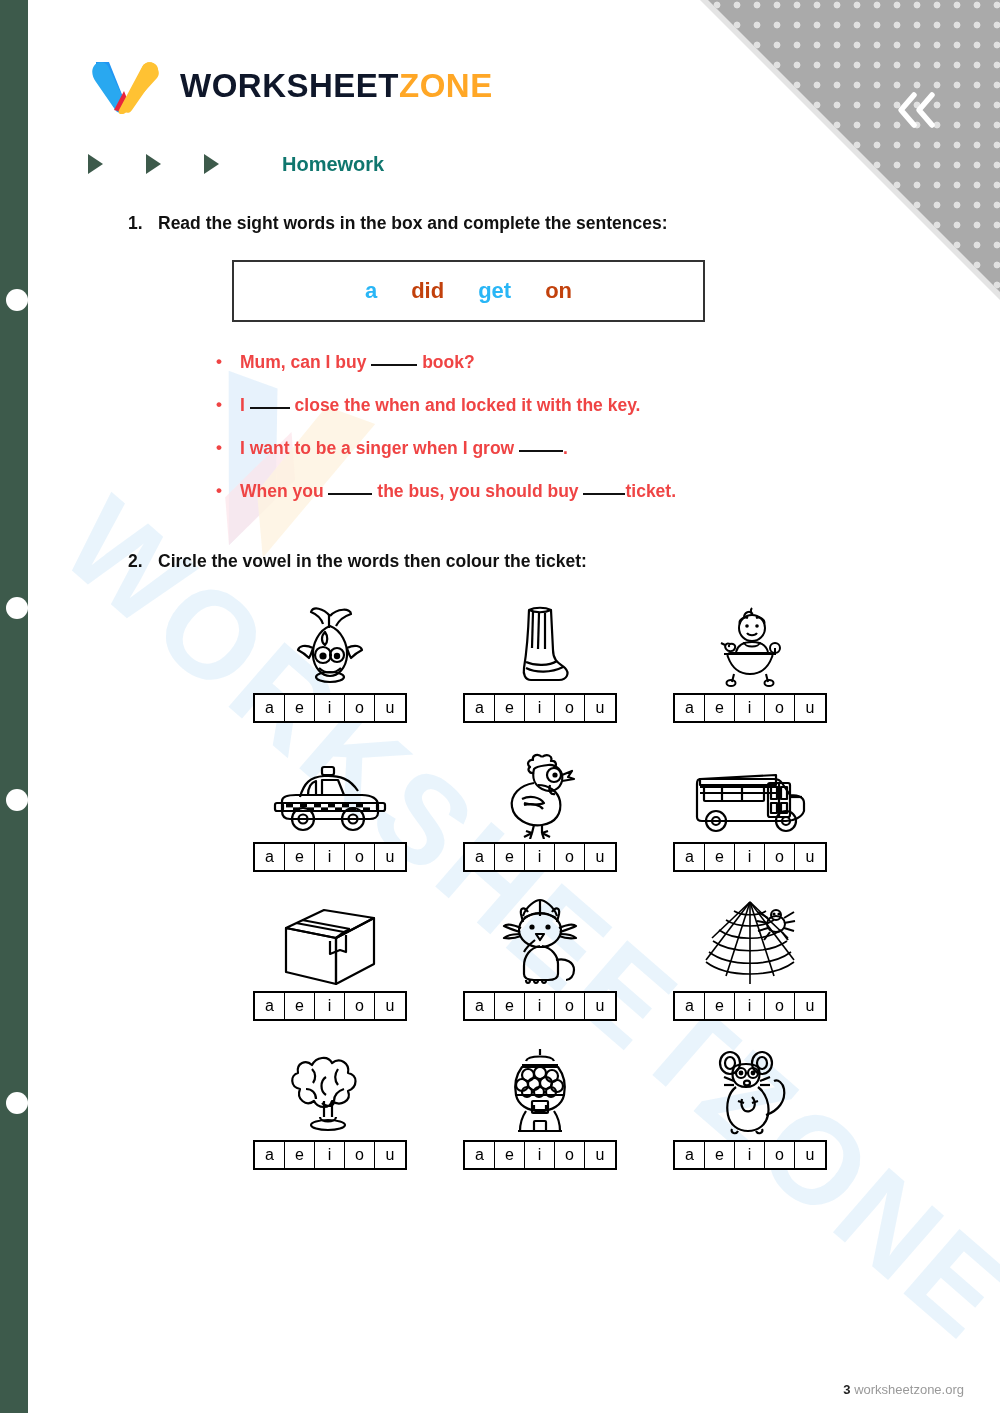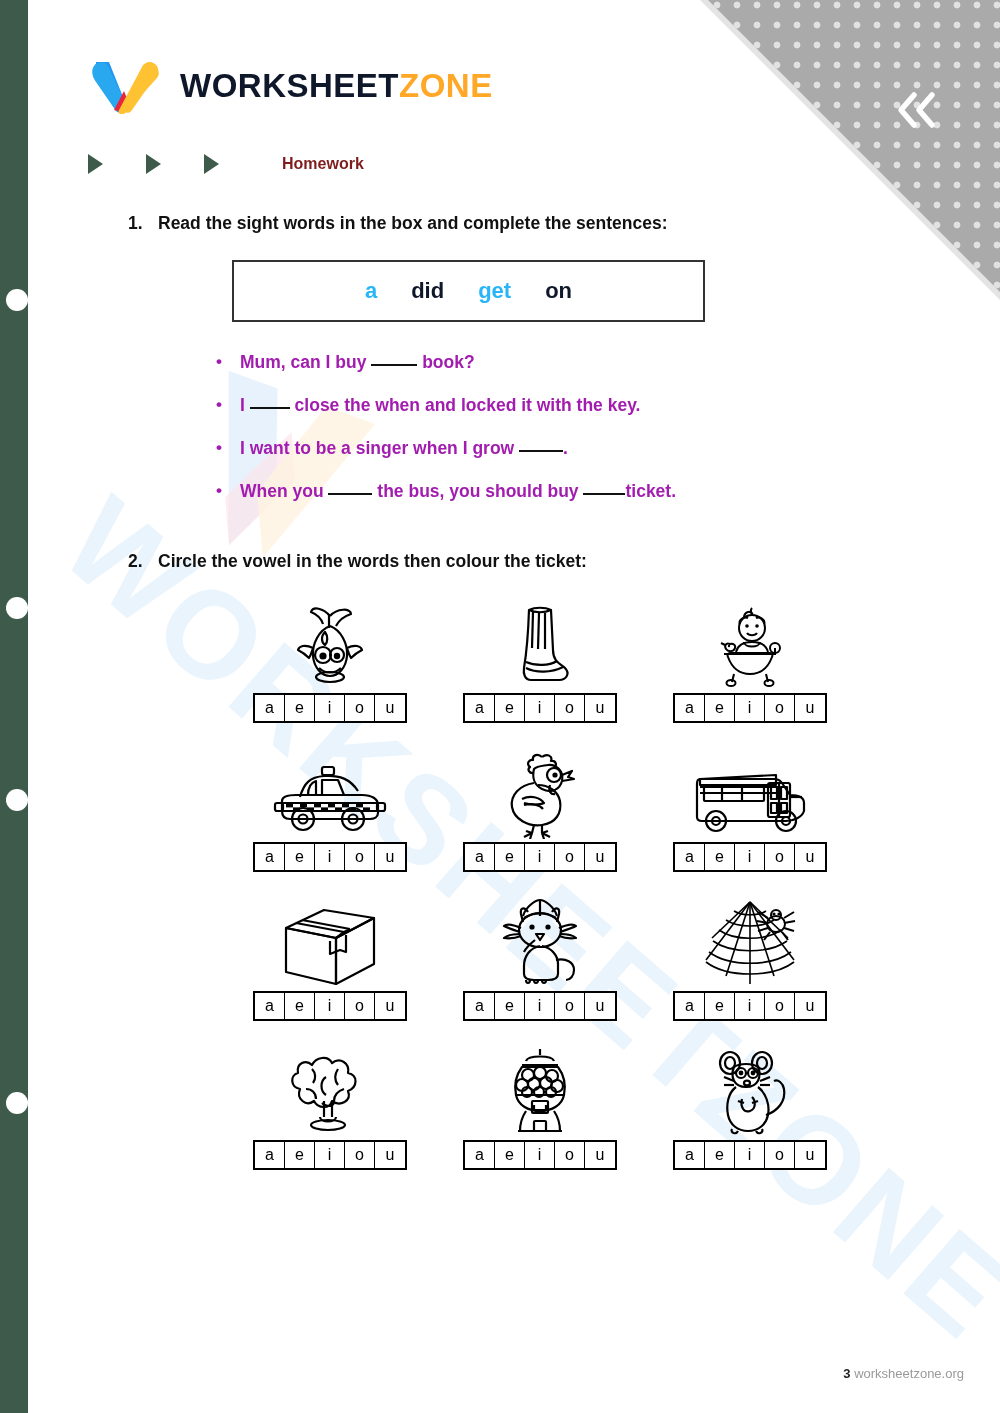--- a/index.html
+++ b/index.html
@@ -140,23 +140,23 @@
   }
   .tri {
     width: 0; height: 0;
     border-left: 15px solid #3d5a4b;
     border-top: 10px solid transparent;
     border-bottom: 10px solid transparent;
     margin-right: 43px;
   }
   .section-label {
     margin-left: 20px;
-    font-size: 16px;
+    font-size: 20px;
     font-weight: 700;
-    color: #7f1d1d;
+    color: #0f766e;
   }
 
   
   .q {
     display: flex;
     font-size: 17.5px;
     font-weight: 700;
     color: #111111;
   }
   .q-num { width: 30px; flex: 0 0 30px; }
@@ -175,33 +175,33 @@
     justify-content: center;
     gap: 34px;
     background: rgba(255,255,255,0.82);
   }
   .wordbox span {
     font-size: 22px;
     font-weight: 700;
     font-family: "Liberation Sans", sans-serif;
   }
   .wordbox .blue { color: #29b6f6; }
-  .wordbox .pink { color: #0f172a; text-align: center; }
+  .wordbox .pink { color: #c2410c; text-align: center; }
 
   
   .sentences {
     margin-top: 30px;
     margin-left: 128px;
     list-style: none;
   }
   .sentences li {
     position: relative;
     font-size: 17.5px;
     font-weight: 700;
-    color: #a21caf;
+    color: #ef4444;
     margin-bottom: 21px;
     padding-left: 24px;
     line-height: 1.25;
   }
   .sentences li::before {
     content: "\2022";
     position: absolute;
     left: 0; top: -1px;
     font-size: 17px;
   }
@@ -246,21 +246,21 @@
     justify-content: center;
     font-size: 16px;
     color: #000000;
     font-family: "Liberation Sans", sans-serif;
   }
   .vowel-cell:last-child { border-right: none; }
 
   
   .footer {
     position: absolute;
-    right: 36px; bottom: 32px;
+    right: 36px; bottom: 16px;
     font-size: 13px;
     z-index: 3;
   }
   .footer .pg { color: #222222; font-weight: 600; }
   .footer .site { color: #999999; }
 </style>
 </head>
 <body>
 
 <div id="page">

